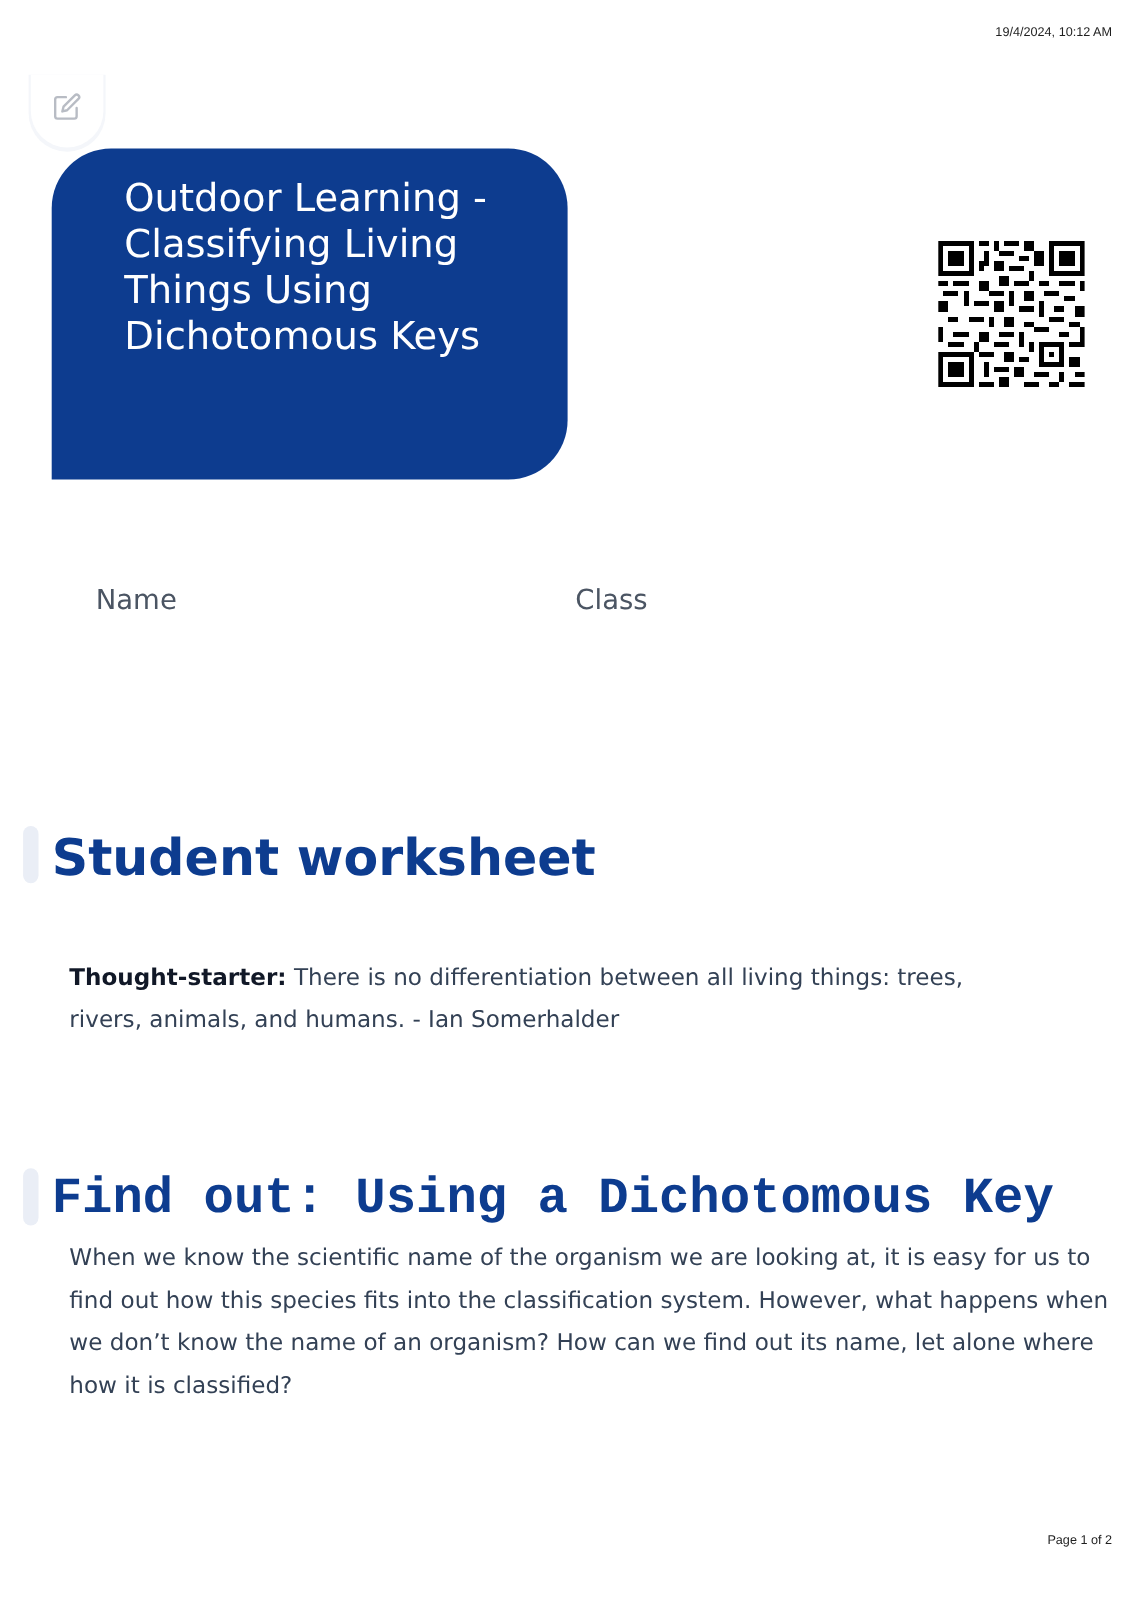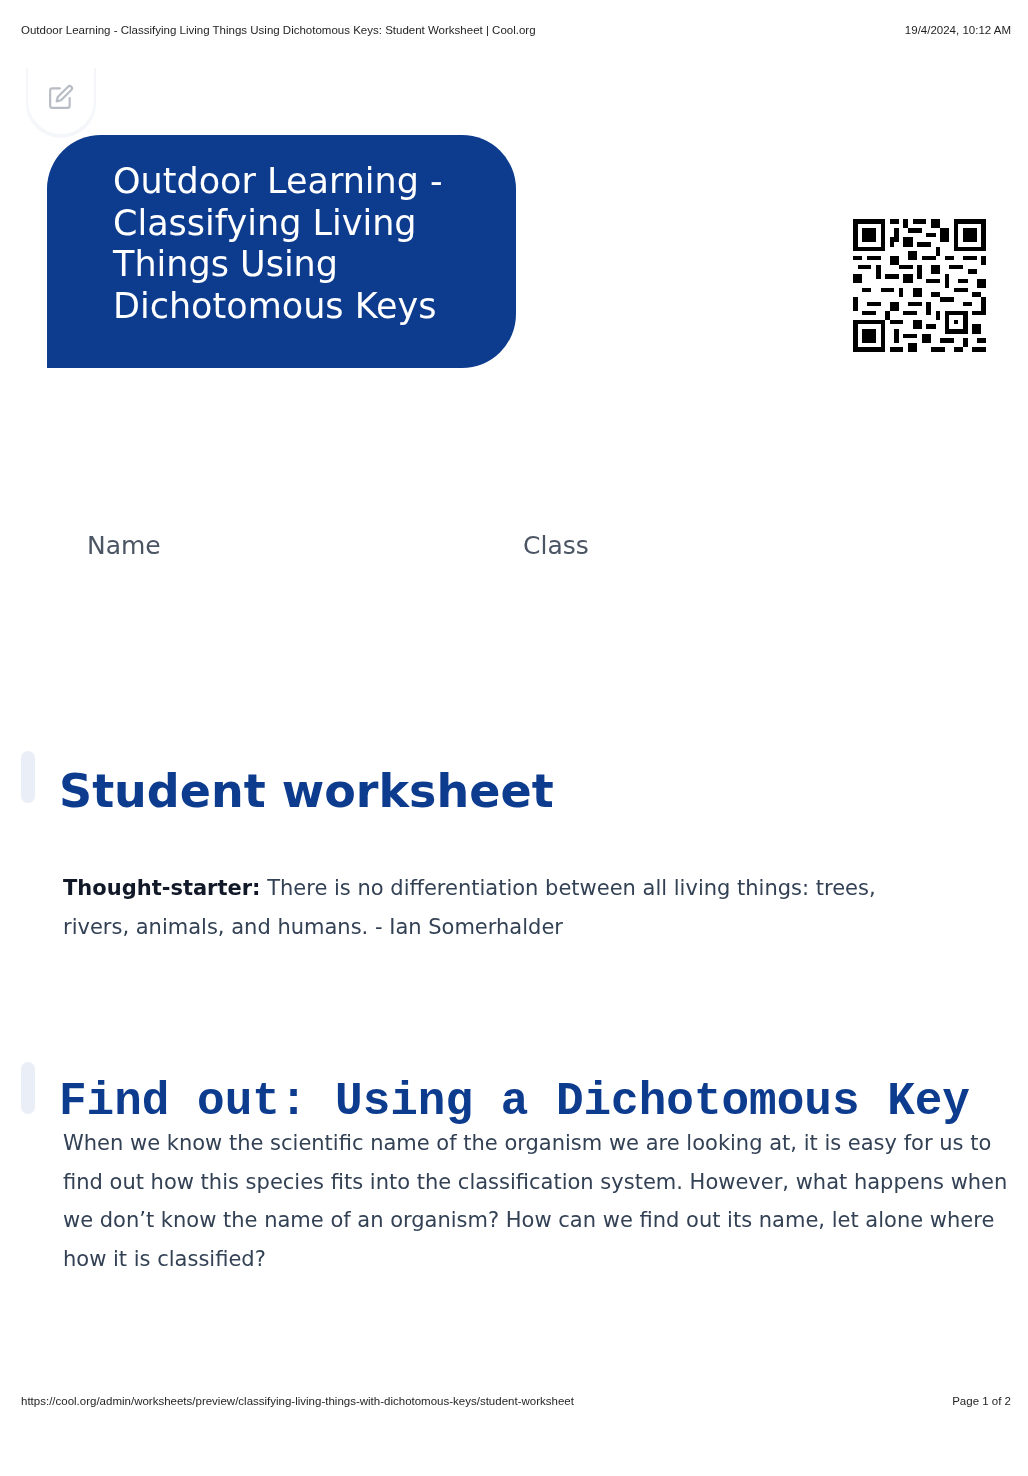--- a/index.html
+++ b/index.html
@@ -51,21 +51,21 @@
       align-items: center;
       justify-content: center;
     }
     .edit-tab-inner svg { width: 26px; height: 26px; margin-top: -4px; }
 
     .title-card {
       position: absolute;
       left: 47px;
       top: 135px;
       width: 469px;
-      height: 233px;
+      height: 301px;
       background: #0d3c8f;
       border-top-left-radius: 54px;
       border-top-right-radius: 54px;
       border-bottom-right-radius: 54px;
       border-bottom-left-radius: 0;
     }
     .title-text {
       position: absolute;
       left: 66px;
       top: 26px;
@@ -100,21 +100,21 @@
       position: absolute;
       left: 21px;
       width: 14px;
       height: 52px;
       background: #eaeef6;
       border-radius: 7px;
     }
     .section-title {
       position: absolute;
       left: 47px;
-      margin: 12px;
+      margin: 0;
       color: #0d3c8f;
       font-family: "DejaVu Sans", sans-serif;
       font-weight: bold;
       font-size: 46px;
       line-height: 56px;
       white-space: nowrap;
     }
 
     .paragraph {
       position: absolute;
@@ -124,21 +124,20 @@
       font-size: 21px;
       line-height: 38.7px;
       color: #334155;
     }
     .paragraph strong { color: #111827; font-weight: bold; }
   </style>
 </head>
 <body>
 
 <div class="print-header">
-  <span class="print-left">Outdoor Learning - Classifying Living Things Using Dichotomous Keys: Student Worksheet | Cool.org</span>
   <span class="print-right">19/4/2024, 10:12 AM</span>
 </div>
 
 <div class="edit-tab">
   <div class="edit-tab-inner">
     <span>
       <svg viewBox="0 0 24 24" fill="none" stroke="#b8bcc4" stroke-width="2" stroke-linecap="round" stroke-linejoin="round">
         <path d="M11 4H4a2 2 0 0 0-2 2v14a2 2 0 0 0 2 2h14a2 2 0 0 0 2-2v-7"></path>
         <path d="M18.5 2.5a2.121 2.121 0 0 1 3 3L12 15l-4 1 1-4 9.5-9.5z"></path>
       </svg>
@@ -247,15 +246,14 @@
 
 <div class="section-bar" style="top:751px;"></div>
 <h2 class="section-title" style="top:751px;">Student worksheet</h2>
 <p class="paragraph" style="top:853px; width:880px;"><strong>Thought-starter:</strong> <span>There is no differentiation between all living things: trees, rivers, animals, and humans. - Ian Somerhalder</span></p>
 
 <div class="section-bar" style="top:1062px;"></div>
 <h2 class="section-title" style="top:1062px;font-family:Liberation Mono, monospace;">Find out: Using a Dichotomous Key</h2>
 <p class="paragraph" style="top:1108px; width:945px;">When we know the scientific name of the organism we are looking at, it is easy for us to find out how this species fits into the classification system. However, what happens when we don’t know the name of an organism? How can we find out its name, let alone where how it is classified?</p>
 
 <div class="print-footer">
-  <span class="print-left">https://cool.org/admin/worksheets/preview/classifying-living-things-with-dichotomous-keys/student-worksheet</span>
   <span class="print-right">Page 1 of 2</span>
 </div>
 
 </body></html>

